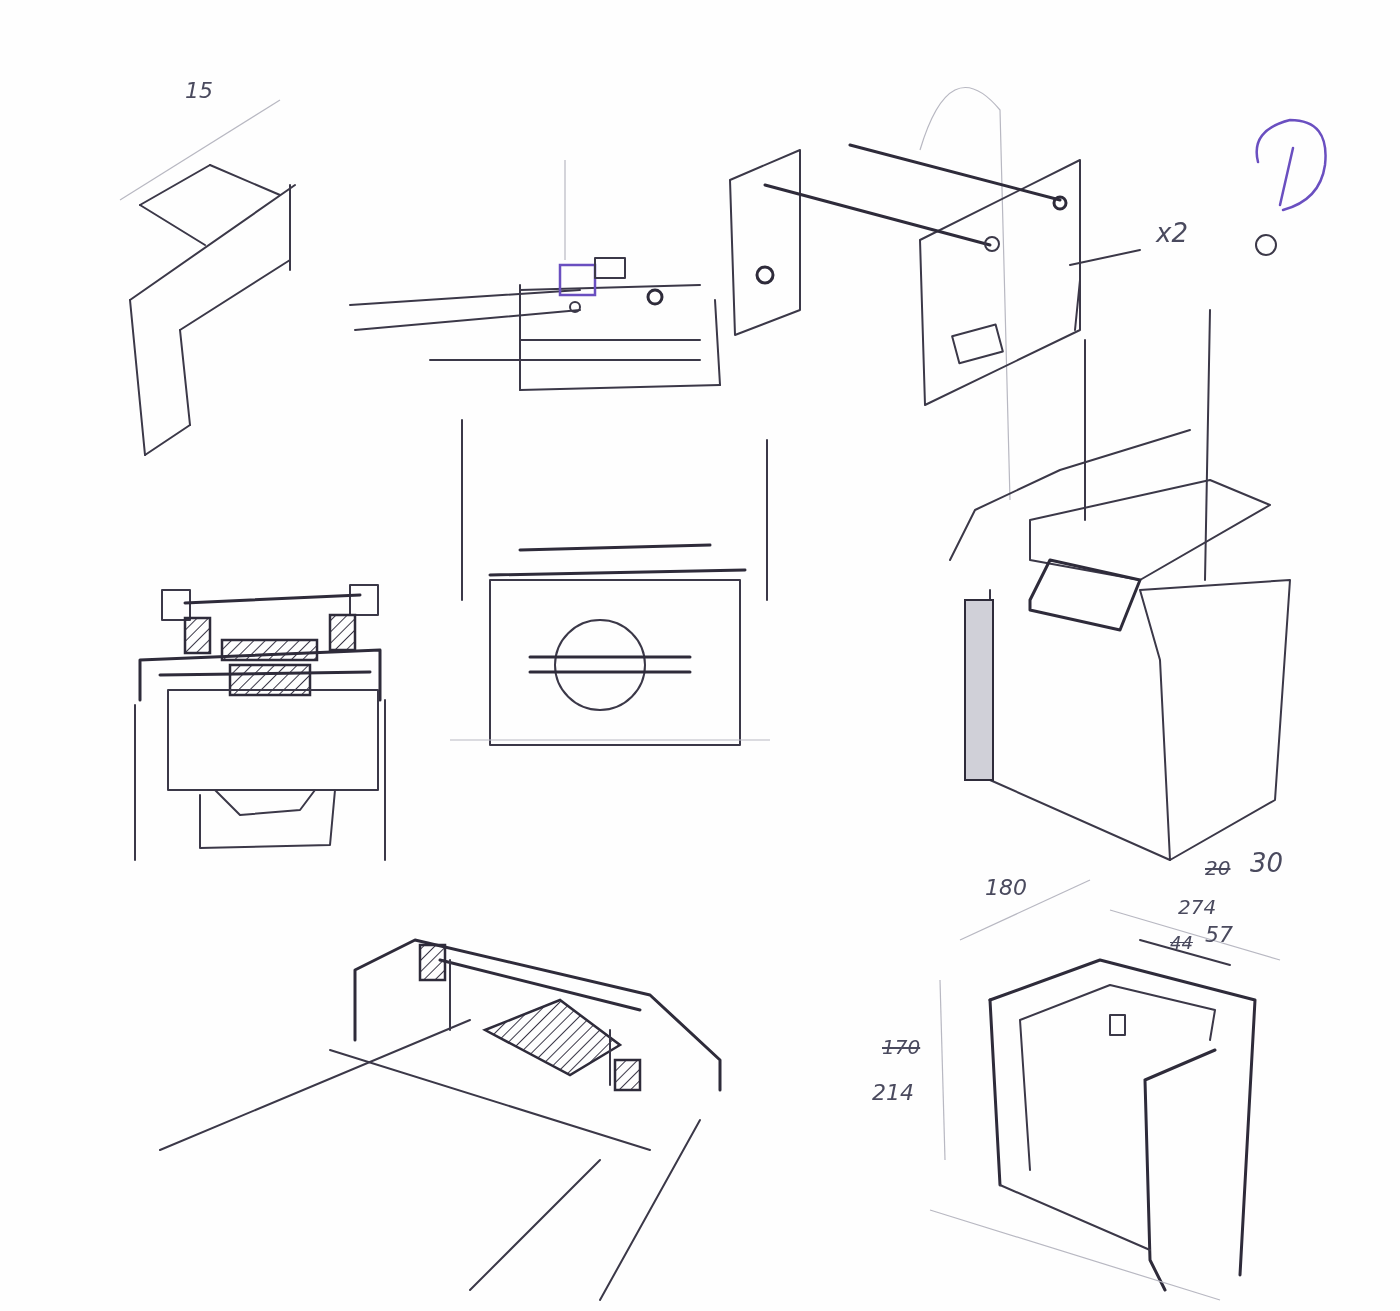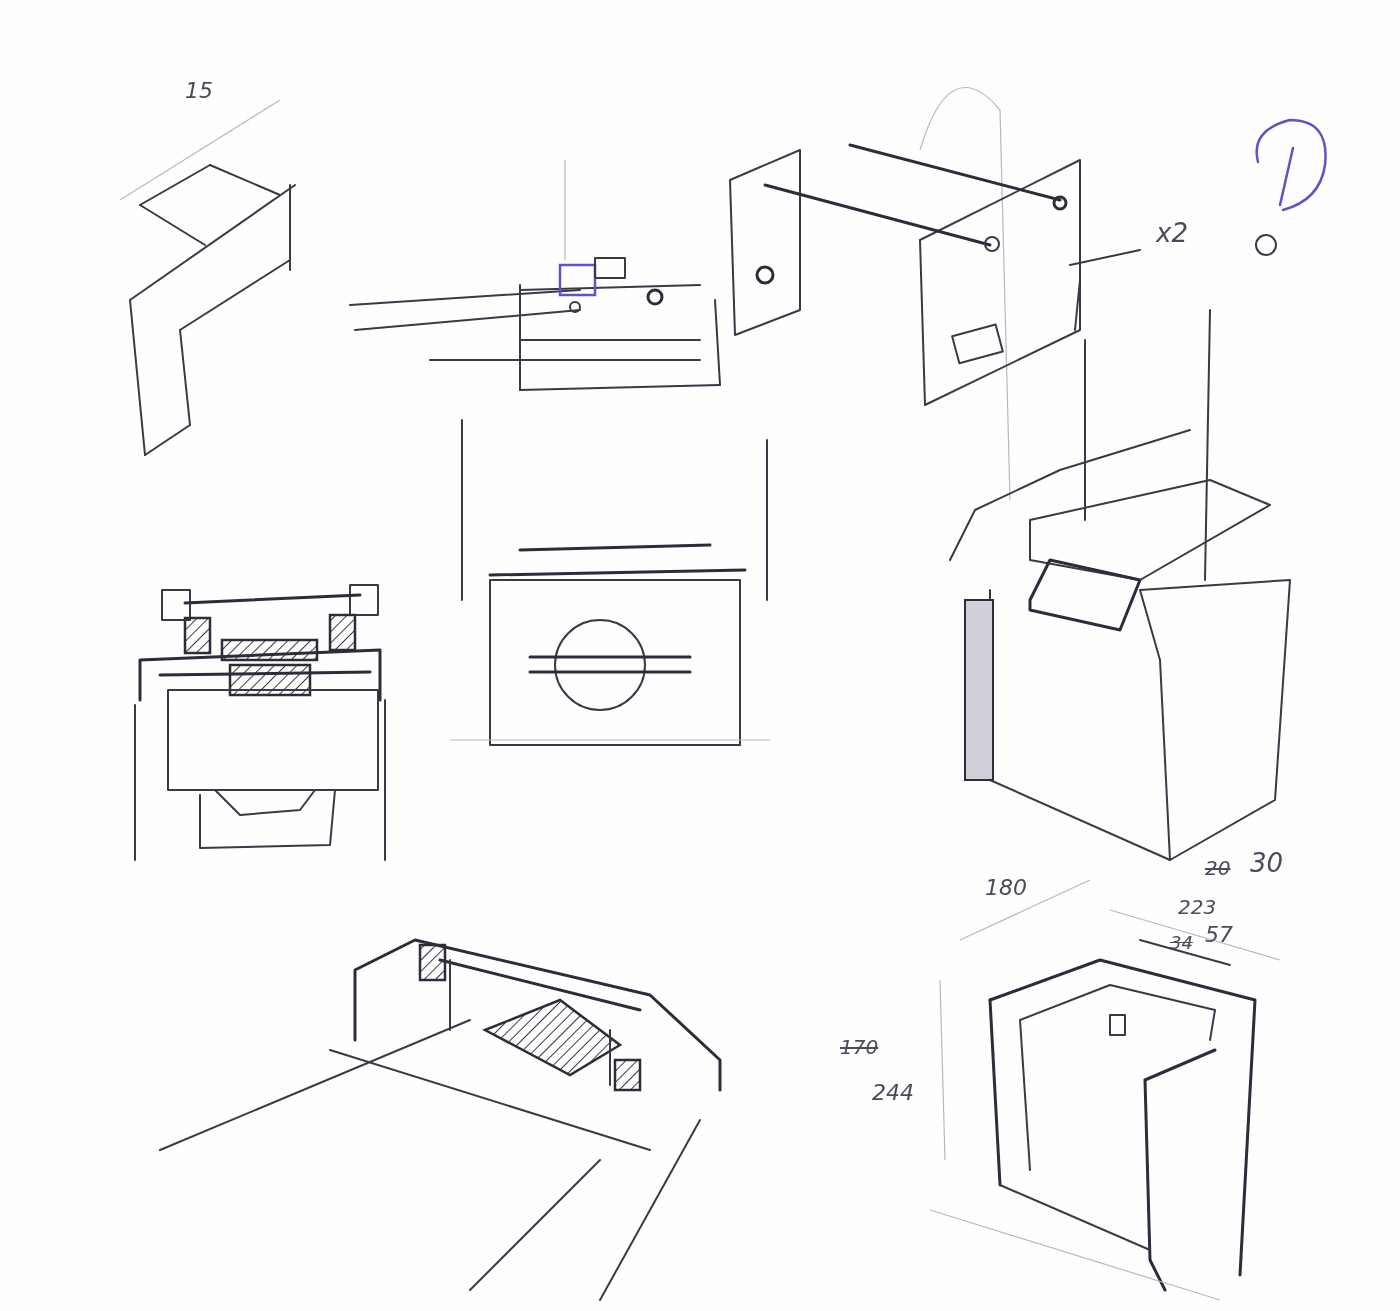--- a/index.html
+++ b/index.html
@@ -141,18 +141,18 @@
     <line class="lt" x1="930" y1="1210" x2="1220" y2="1300"></line>
     <rect class="p" x="1110" y="1015" width="15" height="20"></rect>
   </g>
 </svg>
 
 <span class="note" style="left:185px;top:78px;font-size:22px;">15</span>
 <span class="note" style="left:1140px;top:218px;font-size:26px;margin-left:16px;">x2</span>
 <span class="note" style="left:985px;top:875px;font-size:22px;">180</span>
 <span class="note strike" style="left:1205px;top:848px;font-size:20px;margin-top:8px;">20</span>
 <span class="note" style="left:1250px;top:848px;font-size:26px;">30</span>
-<span class="note" style="left:1178px;top:895px;font-size:20px;">223</span>
-<span class="note strike" style="left:1170px;top:932px;font-size:18px;">34</span>
+<span class="note" style="left:1178px;top:895px;font-size:20px;">274</span>
+<span class="note strike" style="left:1170px;top:932px;font-size:18px;">44</span>
 <span class="note" style="left:1205px;top:922px;font-size:22px;">57</span>
-<span class="note strike" style="left:840px;top:1035px;font-size:20px;">170</span>
-<span class="note" style="left:872px;top:1080px;font-size:22px;">244</span>
+<span class="note strike" style="left:882px;top:1035px;font-size:20px;">170</span>
+<span class="note" style="left:872px;top:1080px;font-size:22px;">214</span>
 </div>
 
 </body></html>

